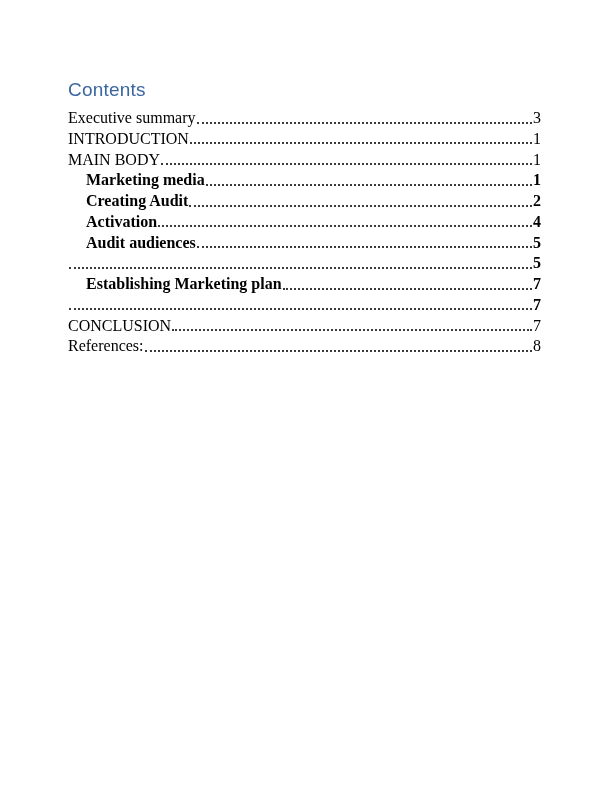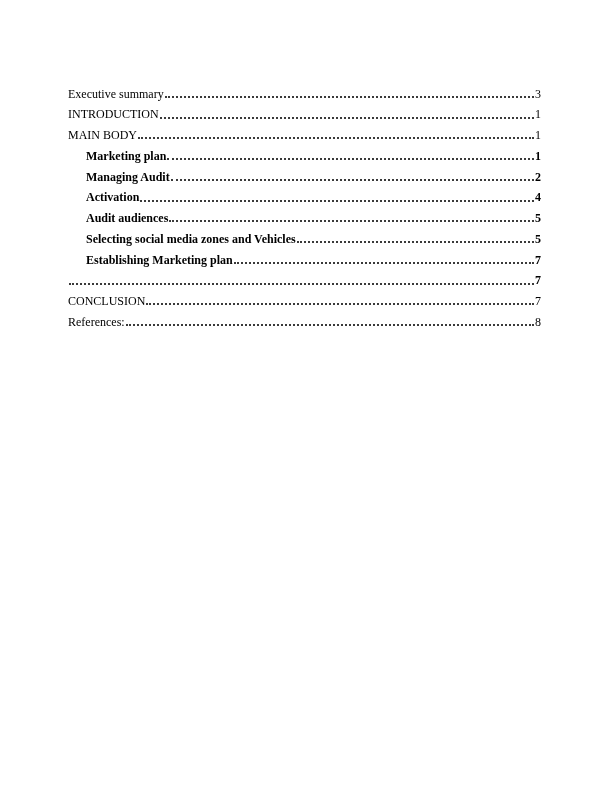--- a/index.html
+++ b/index.html
@@ -26,21 +26,21 @@
     margin: 0 0 5px 0;
     letter-spacing: 0.2px;
   }
   .toc-list {
     width: 473px;
   }
   .toc-row {
     display: flex;
     align-items: flex-end;
     height: 20.75px;
-    font-size: 12px;
+    font-size: 16px;
     line-height: 1.1;
   }
   .toc-row.indent .toc-label {
     margin-left: 18px;
   }
   .toc-row.bold {
     font-weight: bold;
   }
   .toc-label {
     white-space: nowrap;
@@ -55,65 +55,65 @@
   }
   .toc-page {
     flex: 0 0 auto;
     white-space: nowrap;
   }
 </style>
 </head>
 <body>
 
 <div class="page">
+  <h1 class="toc-heading" style="color: rgb(59, 102, 160);">Contents</h1>
   <div class="toc-list" id="toc-list">
   <div class="toc-row">
     <span class="toc-label">Executive summary</span>
     <span class="toc-leader"></span>
     <span class="toc-page">3</span>
   </div>
 
   <div class="toc-row">
     <span class="toc-label">INTRODUCTION</span>
     <span class="toc-leader"></span>
     <span class="toc-page">1</span>
   </div>
 
   <div class="toc-row">
     <span class="toc-label">MAIN BODY</span>
     <span class="toc-leader"></span>
     <span class="toc-page">1</span>
   </div>
 
   <div class="toc-row indent bold">
-    <span class="toc-label">Marketing plan</span>
+    <span class="toc-label">Marketing media</span>
     <span class="toc-leader"></span>
     <span class="toc-page">1</span>
   </div>
 
   <div class="toc-row indent bold">
-    <span class="toc-label">Managing Audit</span>
+    <span class="toc-label">Creating Audit</span>
     <span class="toc-leader"></span>
     <span class="toc-page">2</span>
   </div>
 
   <div class="toc-row indent bold">
     <span class="toc-label">Activation</span>
     <span class="toc-leader"></span>
     <span class="toc-page">4</span>
   </div>
 
   <div class="toc-row indent bold">
     <span class="toc-label">Audit audiences</span>
     <span class="toc-leader"></span>
     <span class="toc-page">5</span>
   </div>
 
   <div class="toc-row indent bold">
-    <span class="toc-label">Selecting social media zones and Vehicles</span>
     <span class="toc-leader"></span>
     <span class="toc-page">5</span>
   </div>
 
 
   <div class="toc-row indent bold">
     <span class="toc-label">Establishing Marketing plan</span>
     <span class="toc-leader"></span>
     <span class="toc-page">7</span>
   </div>

